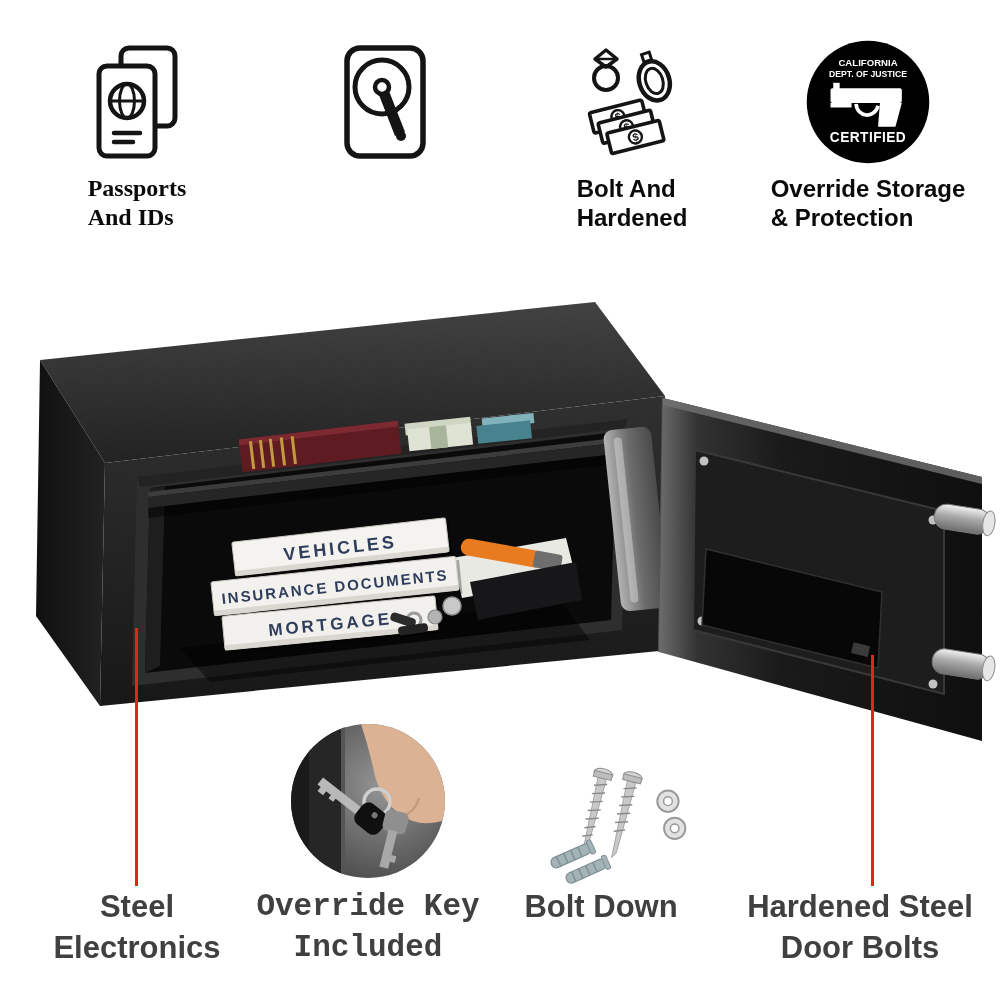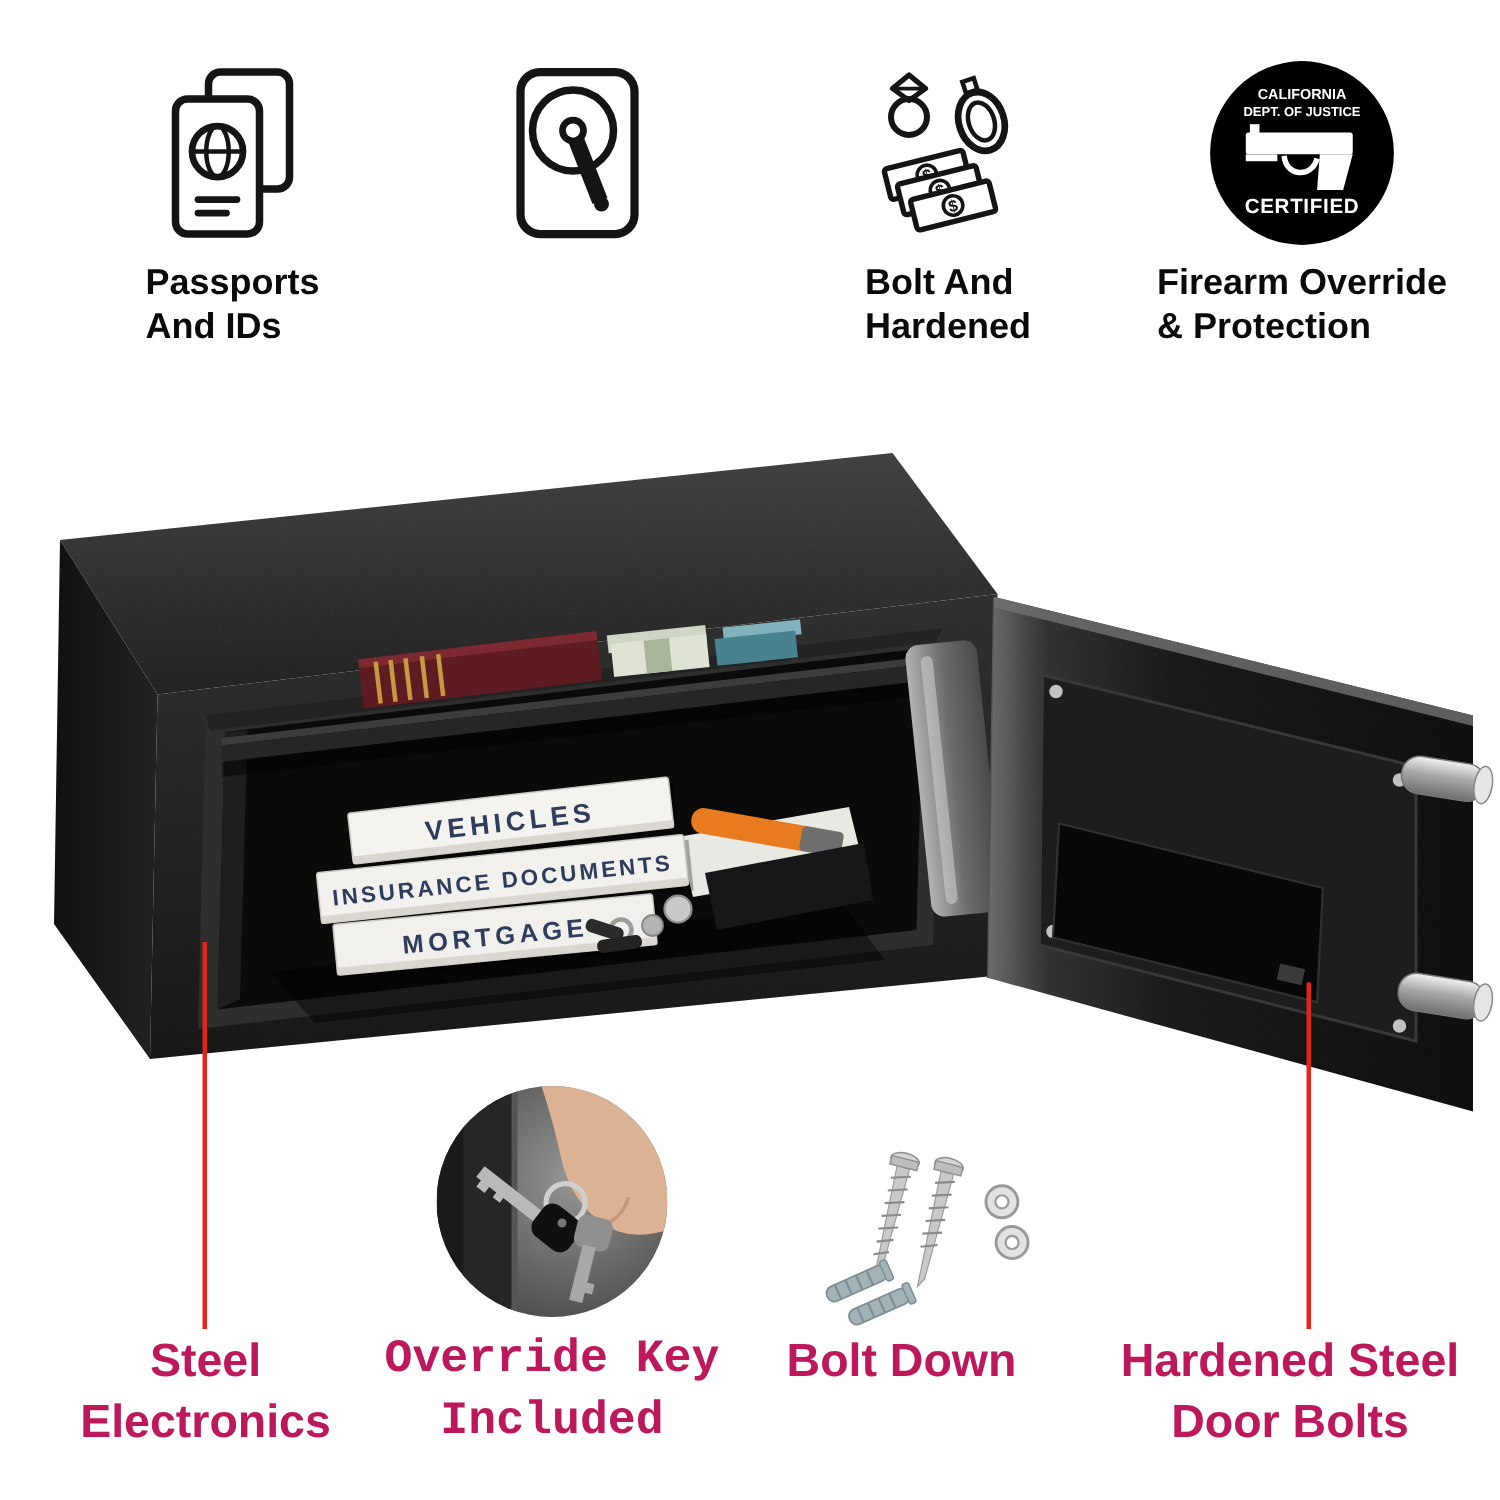--- a/index.html
+++ b/index.html
@@ -5,36 +5,36 @@
   html,body{margin:0;padding:0;background:#fff;}
   .page{position:relative;width:1000px;height:1000px;background:#ffffff;
         font-family:"Liberation Sans",sans-serif;overflow:hidden;}
   
   .feature{position:absolute;top:38px;width:260px;display:flex;flex-direction:column;
            align-items:center;text-align:left;}
   .feature .icon-box{height:128px;display:flex;align-items:center;justify-content:center;}
   .feature-label{margin-top:8px;font-weight:bold;font-size:24px;line-height:29px;color:#0a0a0a;}
   
   .callout-label{position:absolute;top:886px;text-align:center;font-weight:bold;
-                 font-size:31px;line-height:41px;color:#be185d;}
+                 font-size:31px;line-height:41px;color:#404040;}
   .red-line{position:absolute;width:3px;background:#e1251b;z-index:5;}
   
   .safe-layer{position:absolute;left:0;top:0;width:1000px;height:1000px;z-index:1;pointer-events:none;}
   .key-photo{position:absolute;left:291px;top:724px;width:154px;height:154px;border-radius:50%;
              overflow:hidden;z-index:2;}
   .boltkit-photo{position:absolute;left:542px;top:762px;width:155px;height:122px;z-index:2;}
   svg text{font-family:"Liberation Sans",sans-serif;}
   .binder-text{font-weight:600;fill:#2e3d5c;}
 </style>
 </head>
 <body>
 
 <div class="page">
 
-  <div class="feature" style="left:25px;">
+  <div class="feature" style="left:7px;font-family:Liberation Serif, serif;">
     <div class="icon-box">
       <svg width="100" height="118" viewBox="0 0 100 118">
         <rect x="34" y="5" width="54" height="78" rx="8" fill="#fff" stroke="#141414" stroke-width="5"></rect>
         <rect x="12" y="23" width="56" height="90" rx="8" fill="#fff" stroke="#141414" stroke-width="5"></rect>
         <circle cx="40" cy="58" r="17" fill="none" stroke="#141414" stroke-width="4.5"></circle>
         <ellipse cx="40" cy="58" rx="7.5" ry="17" fill="none" stroke="#141414" stroke-width="3"></ellipse>
         <line x1="23" y1="58" x2="57" y2="58" stroke="#141414" stroke-width="3"></line>
         <line x1="27" y1="90" x2="53" y2="90" stroke="#141414" stroke-width="4.5" stroke-linecap="round"></line>
         <line x1="27" y1="99" x2="46" y2="99" stroke="#141414" stroke-width="4.5" stroke-linecap="round"></line>
       </svg>
@@ -101,21 +101,21 @@
           <rect x="32" y="49" width="7" height="7" fill="#fff"></rect>
           <rect x="29" y="55" width="78" height="16" rx="2" fill="#fff"></rect>
           <rect x="29" y="71" width="23" height="5" fill="#fff"></rect>
           <path d="M57 72 C58 87, 77 89, 81 74" fill="none" stroke="#fff" stroke-width="4"></path>
           <polygon points="83,71 107,71 100,97 81,97" fill="#fff"></polygon>
         </g>
         <text x="70" y="114" font-size="15" font-weight="bold" fill="#fff" text-anchor="middle" letter-spacing="0.5">CERTIFIED</text>
       </svg>
     </div>
     <div class="feature-label">
-      <div>Firearm Override</div>
+      <div>Override Storage</div>
       <div>&amp; Protection</div>
     </div>
   </div>
 
   <svg class="safe-layer" viewBox="0 0 1000 1000">
     <defs>
       <linearGradient id="gTop" x1="0" y1="0" x2="0" y2="1">
         <stop offset="0" stop-color="#3d3d3d"></stop>
           <stop offset="1" stop-color="#1d1d1d"></stop>
       </linearGradient>

